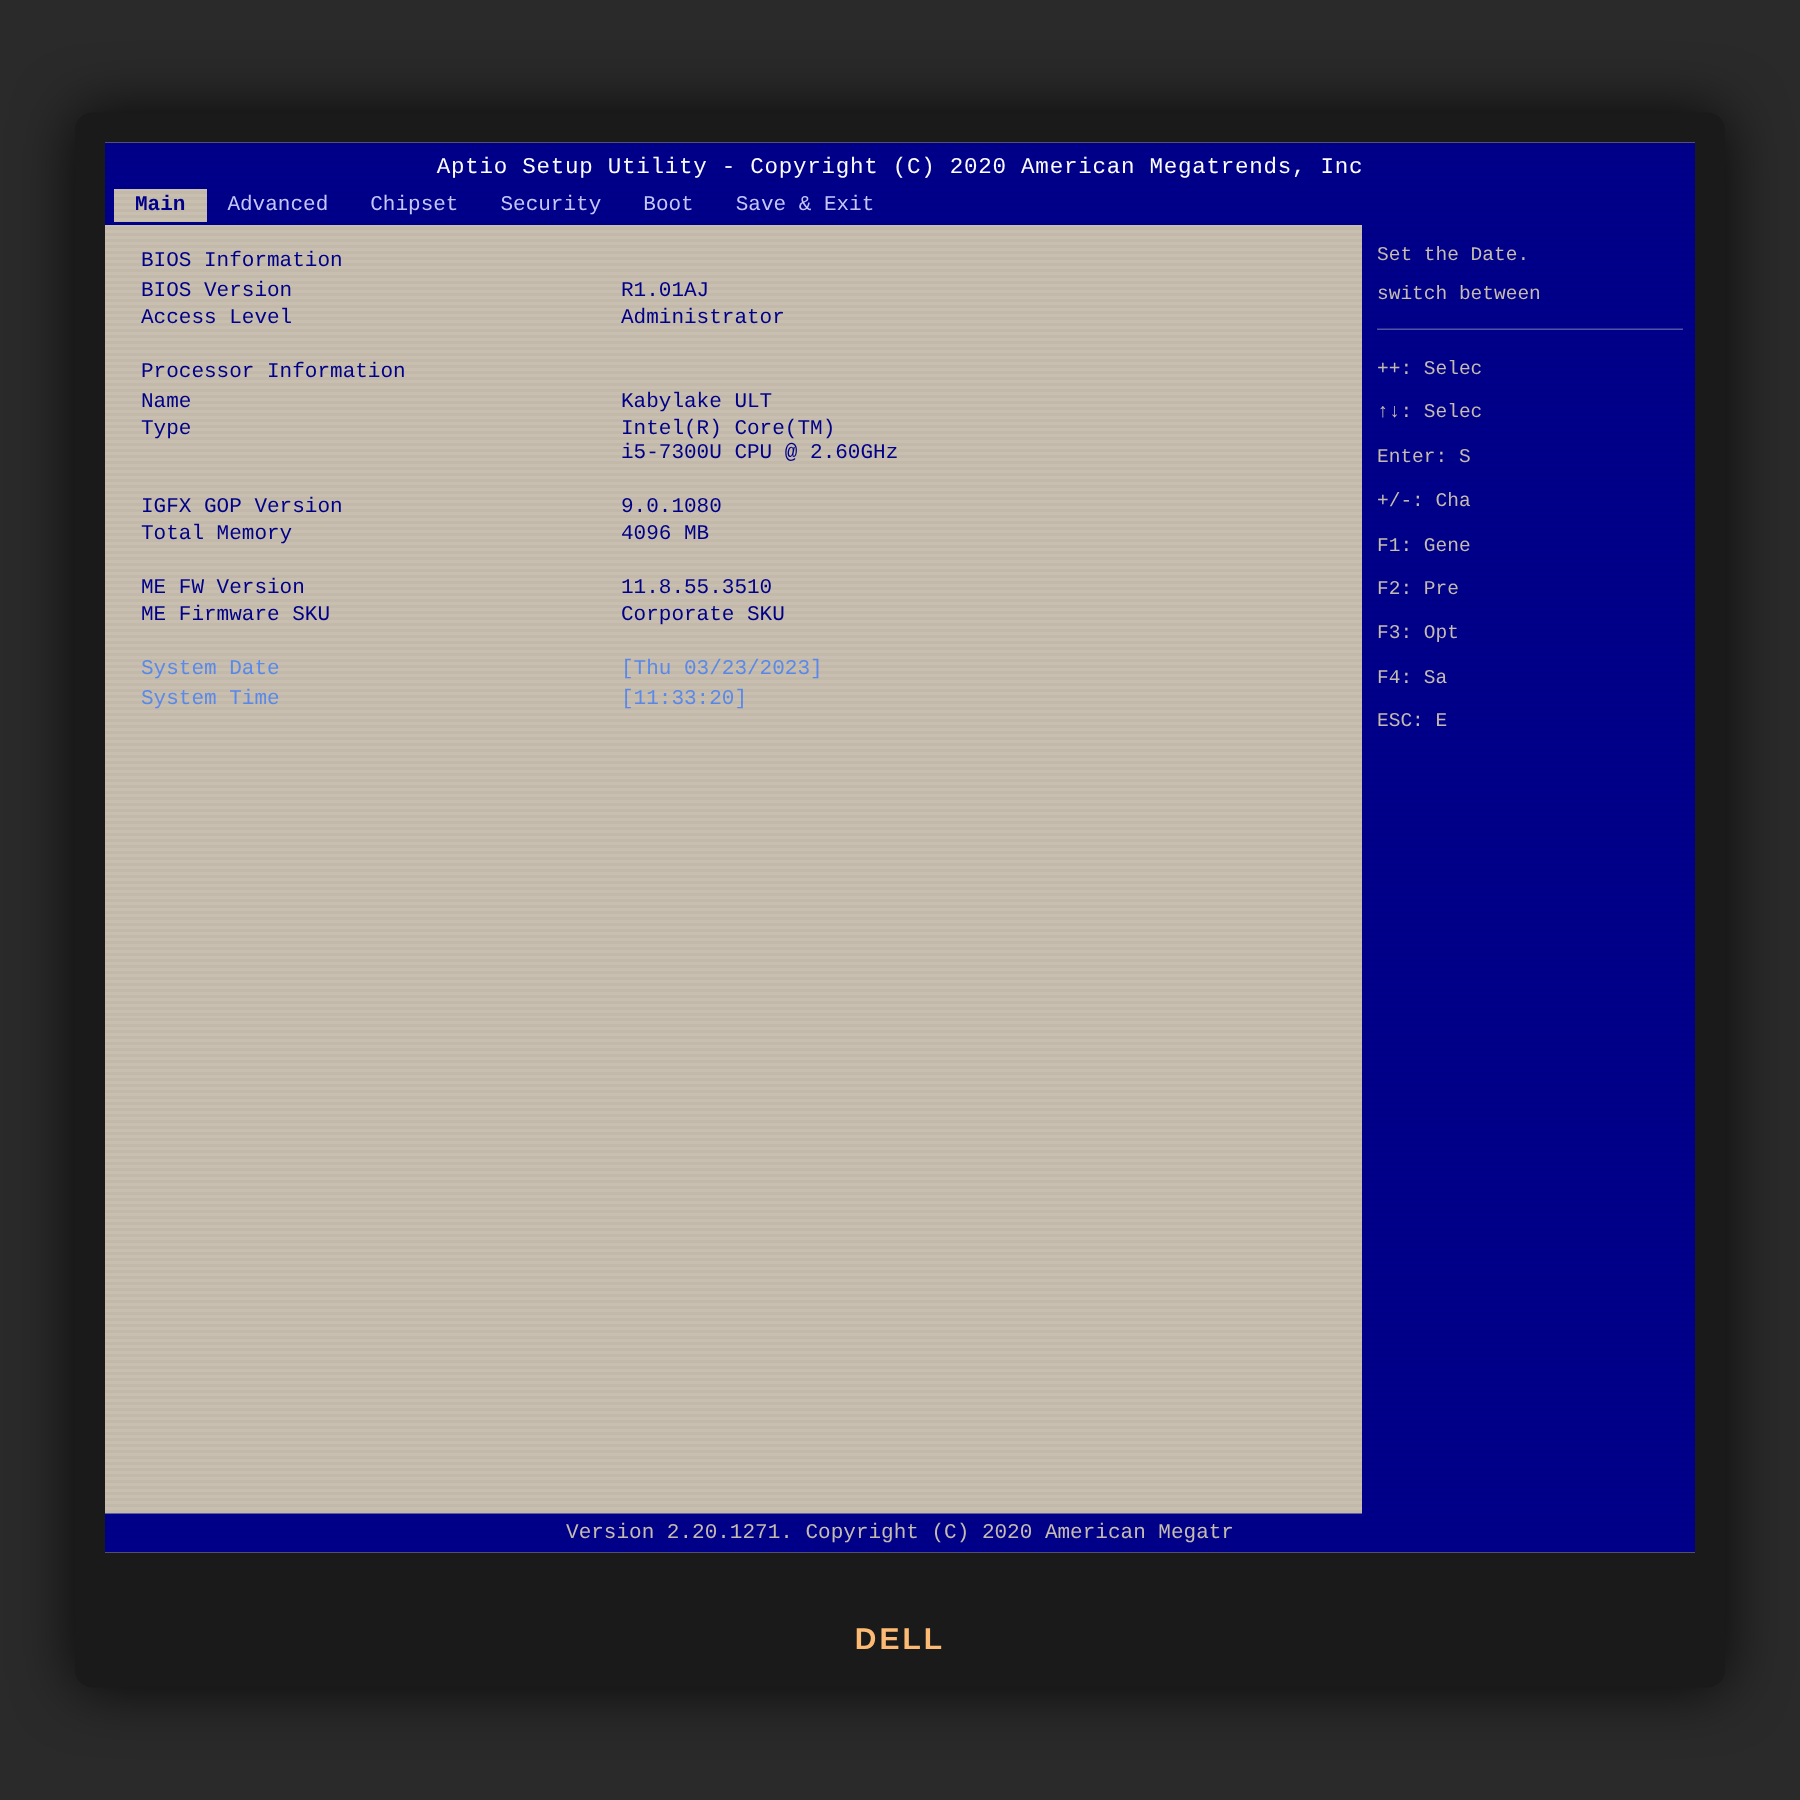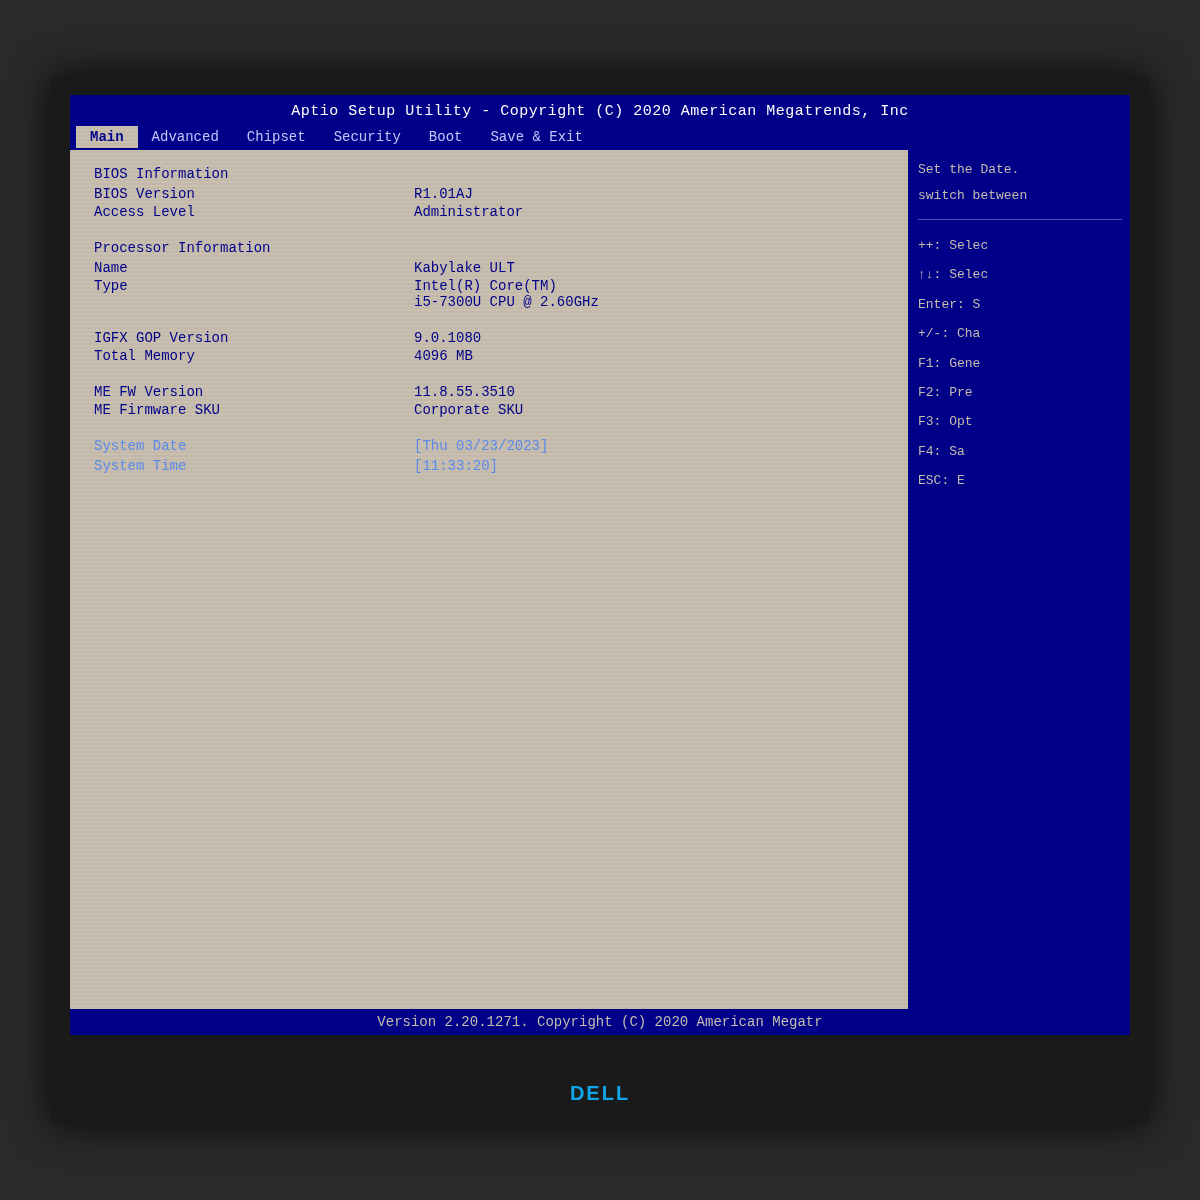--- a/index.html
+++ b/index.html
@@ -175,21 +175,21 @@
       left: 0;
       right: 0;
     }
 
     
     .monitor-brand {
       position: absolute;
       bottom: 20px;
       left: 50%;
       transform: translateX(-50%);
-      color: #0ea5e9;
+      color: #fdba74;
       font-size: 20px;
       font-weight: bold;
       letter-spacing: 2px;
       font-family: Arial, sans-serif;
     }
 
     
     .monitor-screen::before {
       content: '';
       position: absolute;

